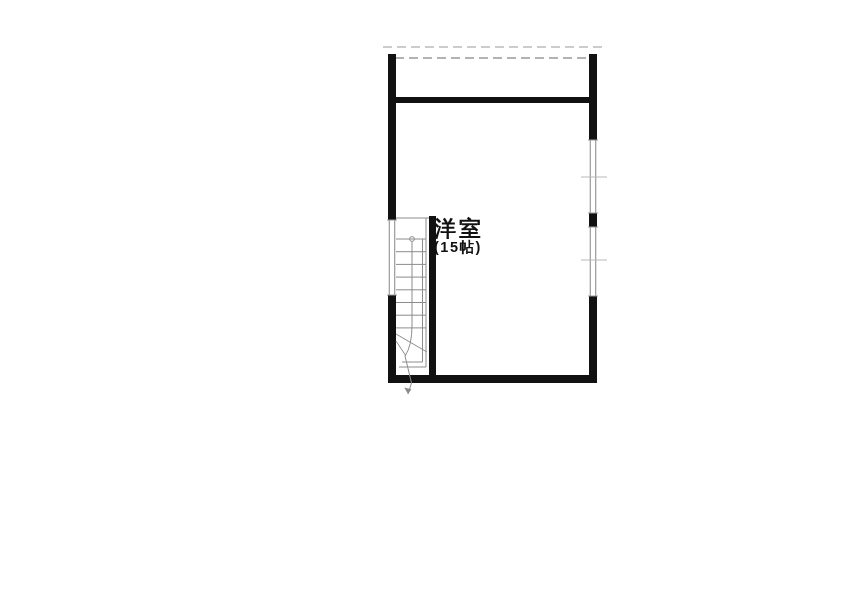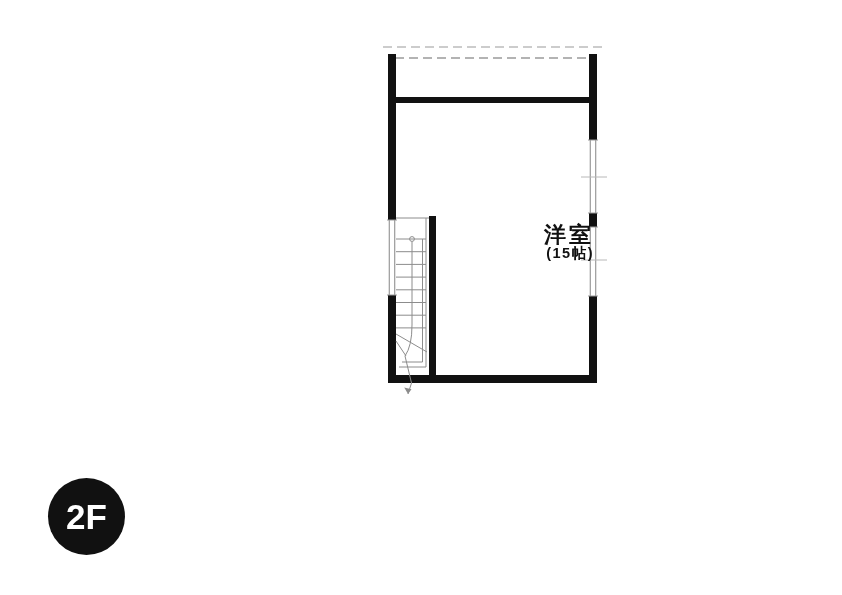--- a/index.html
+++ b/index.html
@@ -28,23 +28,23 @@
   .win-cap     { stroke: var(--c-window, #9a9a9a); stroke-width: 1;   fill: none; }
   .win-tick    { stroke: var(--c-tick, #b8b8b8);   stroke-width: 1;   fill: none; }
   .stair-line  { stroke: var(--c-stair, #8c8c8c);  stroke-width: 1;   fill: none; }
   .stair-arrow { stroke: var(--c-stair, #8c8c8c);  stroke-width: 1;   fill: none; }
   .stair-head  { fill: var(--c-stair, #8c8c8c); }
 
   
   .room-label {
     position: absolute;
     left: 434px;
-    top: 224px;
+    top: 218px;
     width: 160px;
-    text-align: right;
+    text-align: left;
     color: var(--c-text, #111111);
     line-height: 1;
   }
   .room-name {
     font-size: 22px;
     font-weight: bold;
     letter-spacing: 3px;
   }
   .room-size {
     font-size: 14.5px;
@@ -151,17 +151,14 @@
         <path class="stair-head" d="M408,394 L404.2,387.5 L411.5,389.2 Z"></path>
       </g>
     </g>
   </svg>
 
   <div class="room-label">
     <div class="room-name">洋室</div>
     <div class="room-size">(15帖)</div>
   </div>
 
-  <div class="floor-badge">
-    <span>2F</span>
-  </div>
 
 </div>
 
 </body></html>

